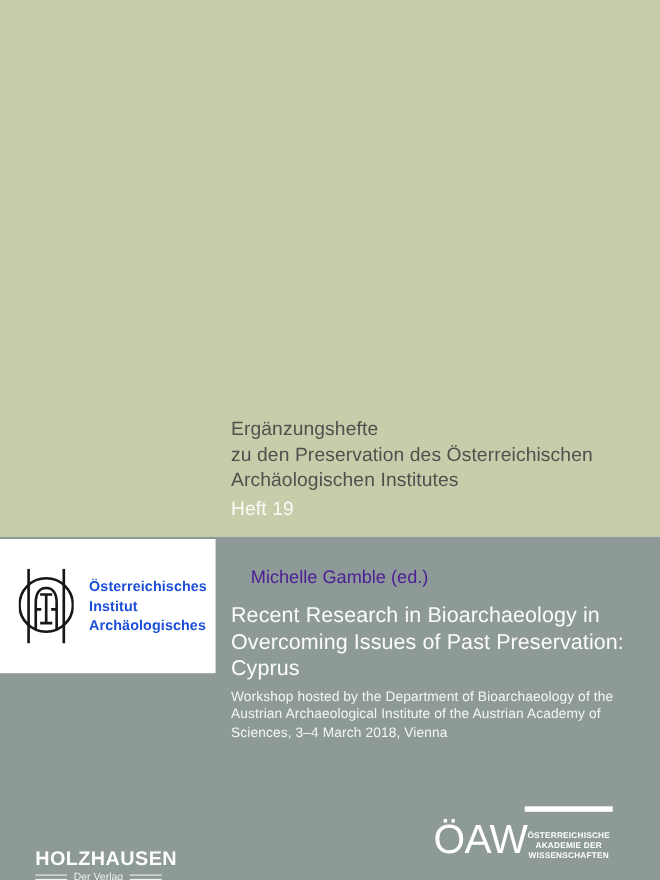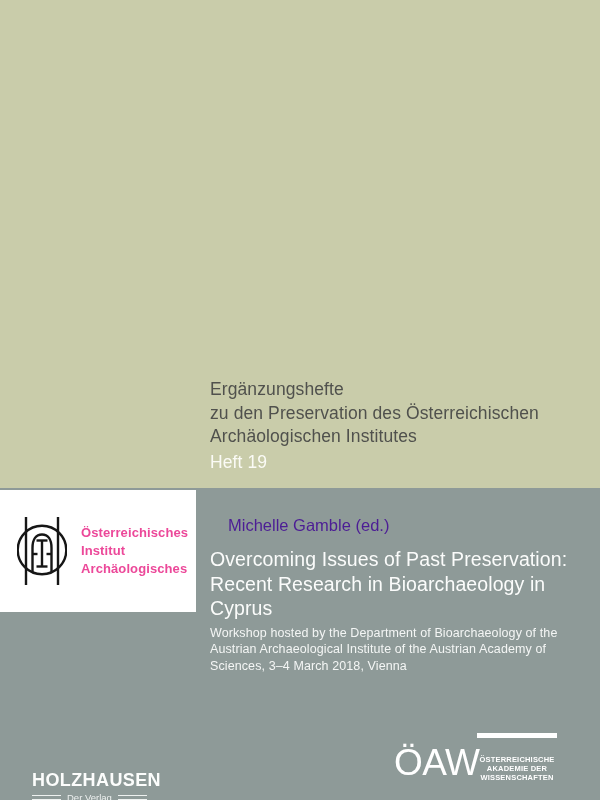--- a/index.html
+++ b/index.html
@@ -41,21 +41,21 @@
     background: #ffffff;
     display: flex; align-items: center;
     box-sizing: border-box;
     padding-left: 17px;
   }
   .oeai-logo { flex: 0 0 auto; }
   .institute-name {
     margin-left: 14px;
     font-size: 13px; line-height: 18px;
     font-weight: 600;
-    color: #ec4899;
+    color: #1d4ed8;
     letter-spacing: 0.1px;
   }
   .main-text {
     position: absolute; left: 210px; top: 0;
     width: 382px;
   }
   .editor-line {
     position: absolute; left: 18px; top: 27px;
     font-size: 16.5px; line-height: 20px;
     color: #4c1d95;
@@ -145,22 +145,22 @@
       <div class="institute-name">
         <div>Österreichisches</div>
         <div>Institut</div>
         <div>Archäologisches</div>
       </div>
     </div>
 
     <div class="main-text">
       <div class="editor-line">Michelle Gamble (ed.)</div>
       <div class="book-title">
+        <div>Recent Research in Bioarchaeology in</div>
         <div>Overcoming Issues of Past Preservation:</div>
-        <div>Recent Research in Bioarchaeology in</div>
         <div>Cyprus</div>
       </div>
       <div class="book-subtitle">
         <div>Workshop hosted by the Department of Bioarchaeology of the</div>
         <div>Austrian Archaeological Institute of the Austrian Academy of</div>
         <div>Sciences, 3–4 March 2018, Vienna</div>
       </div>
     </div>
 
     <div class="holzhausen">

